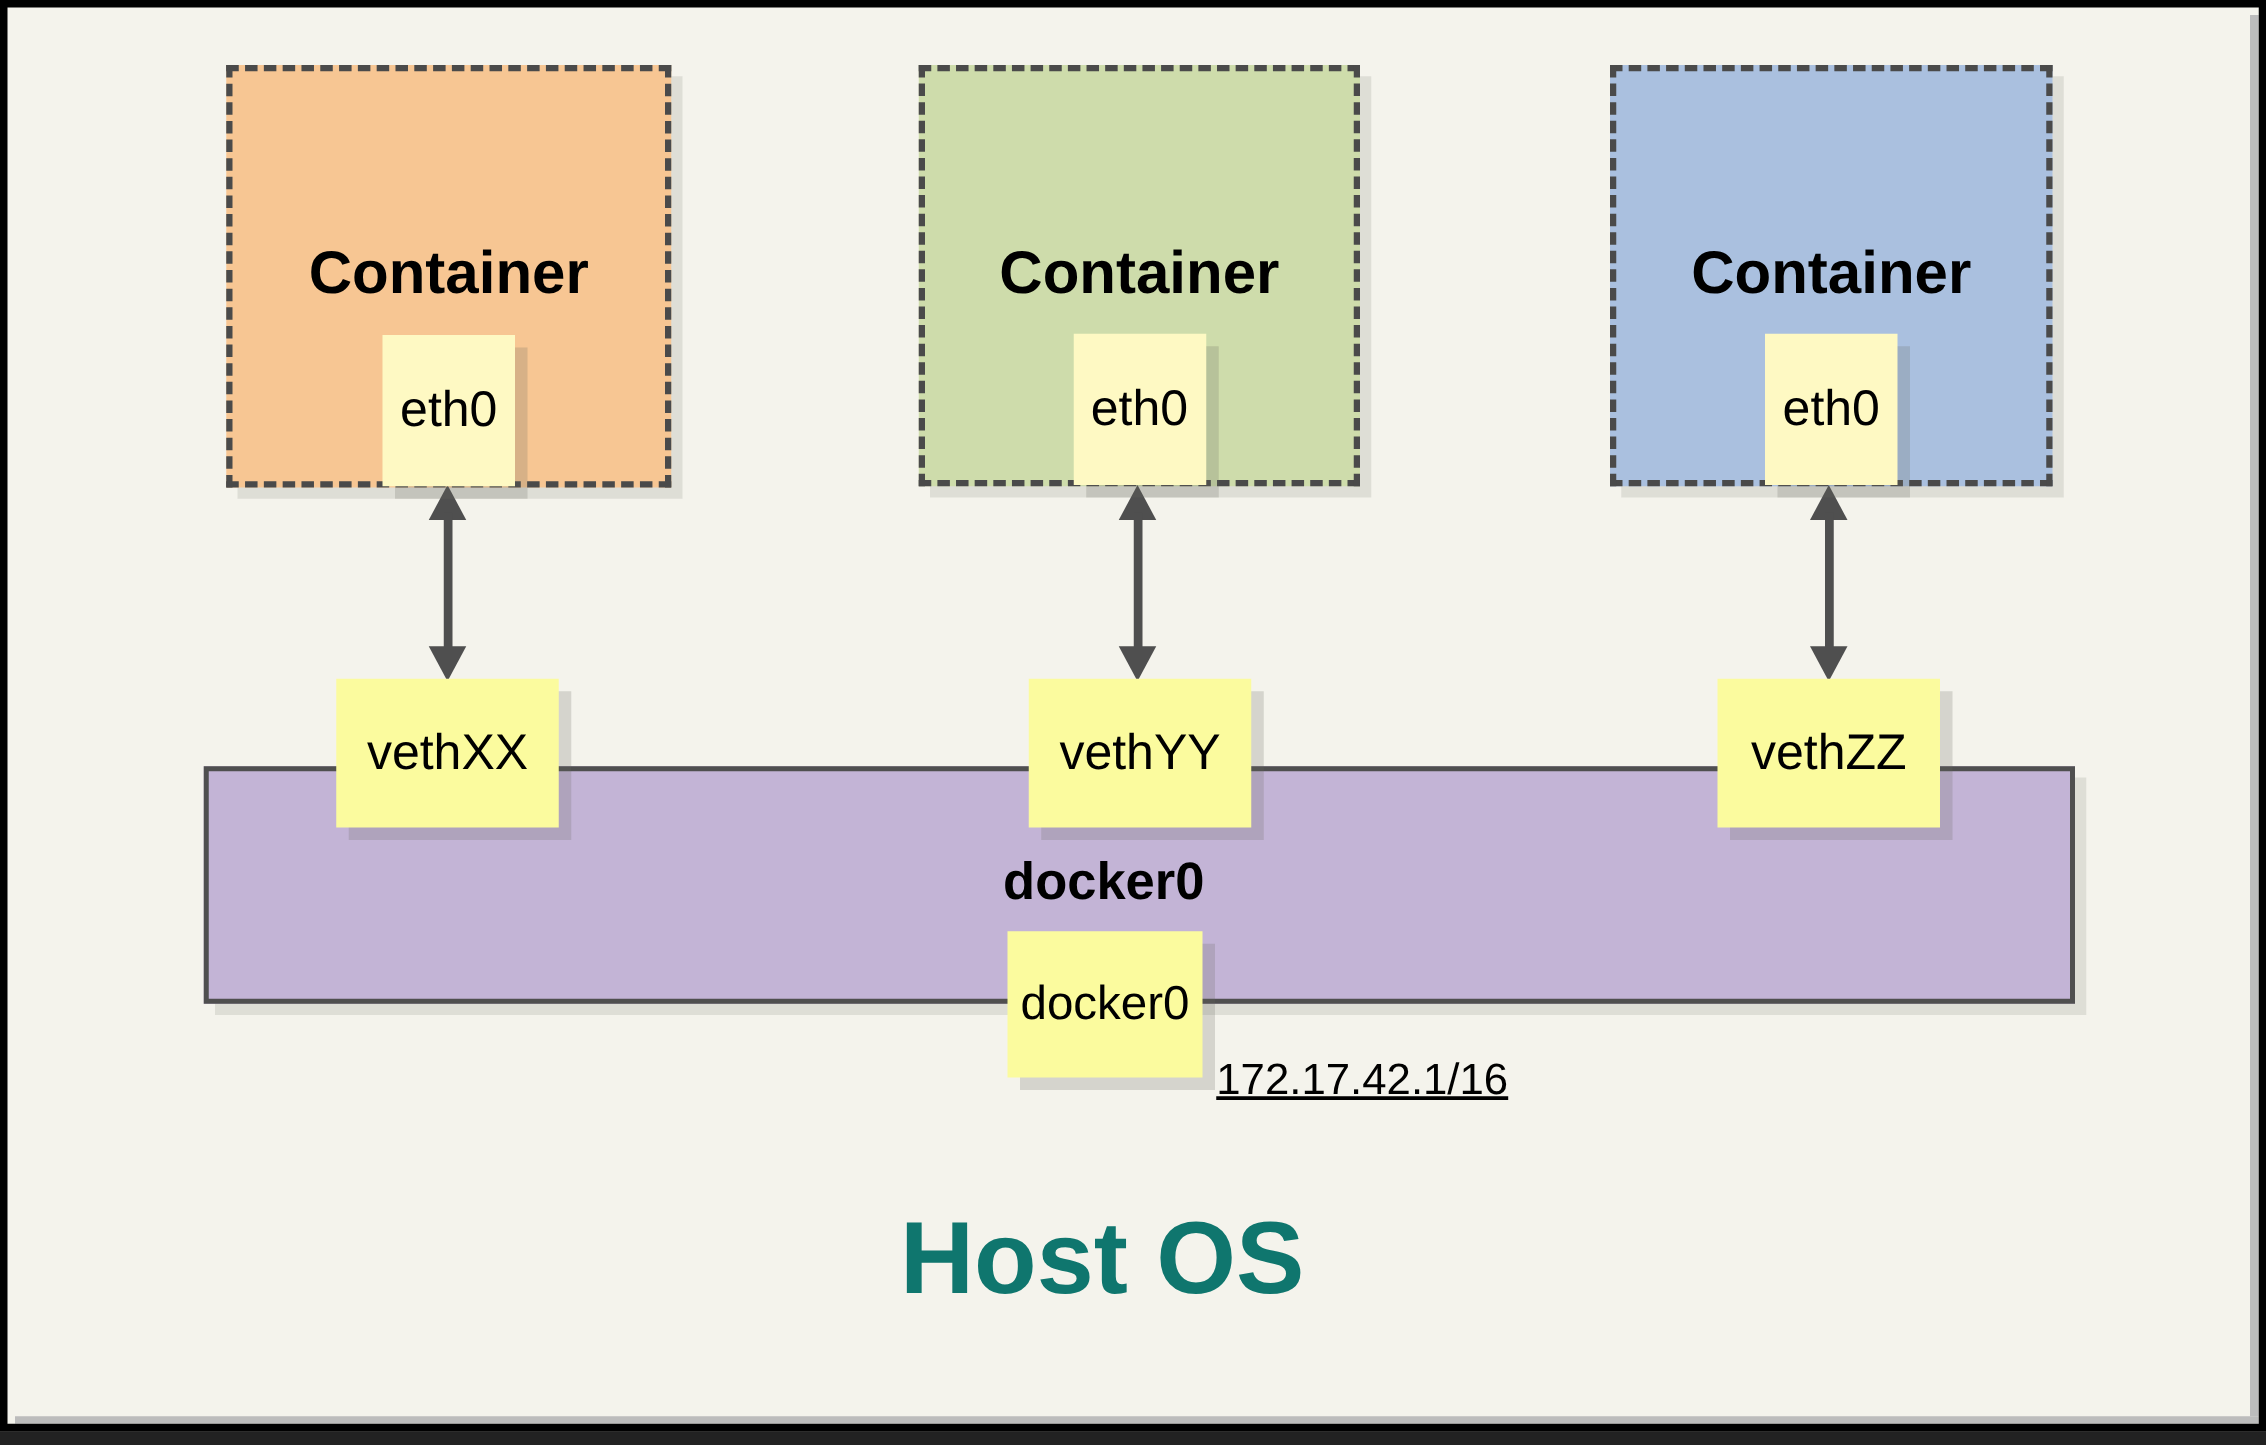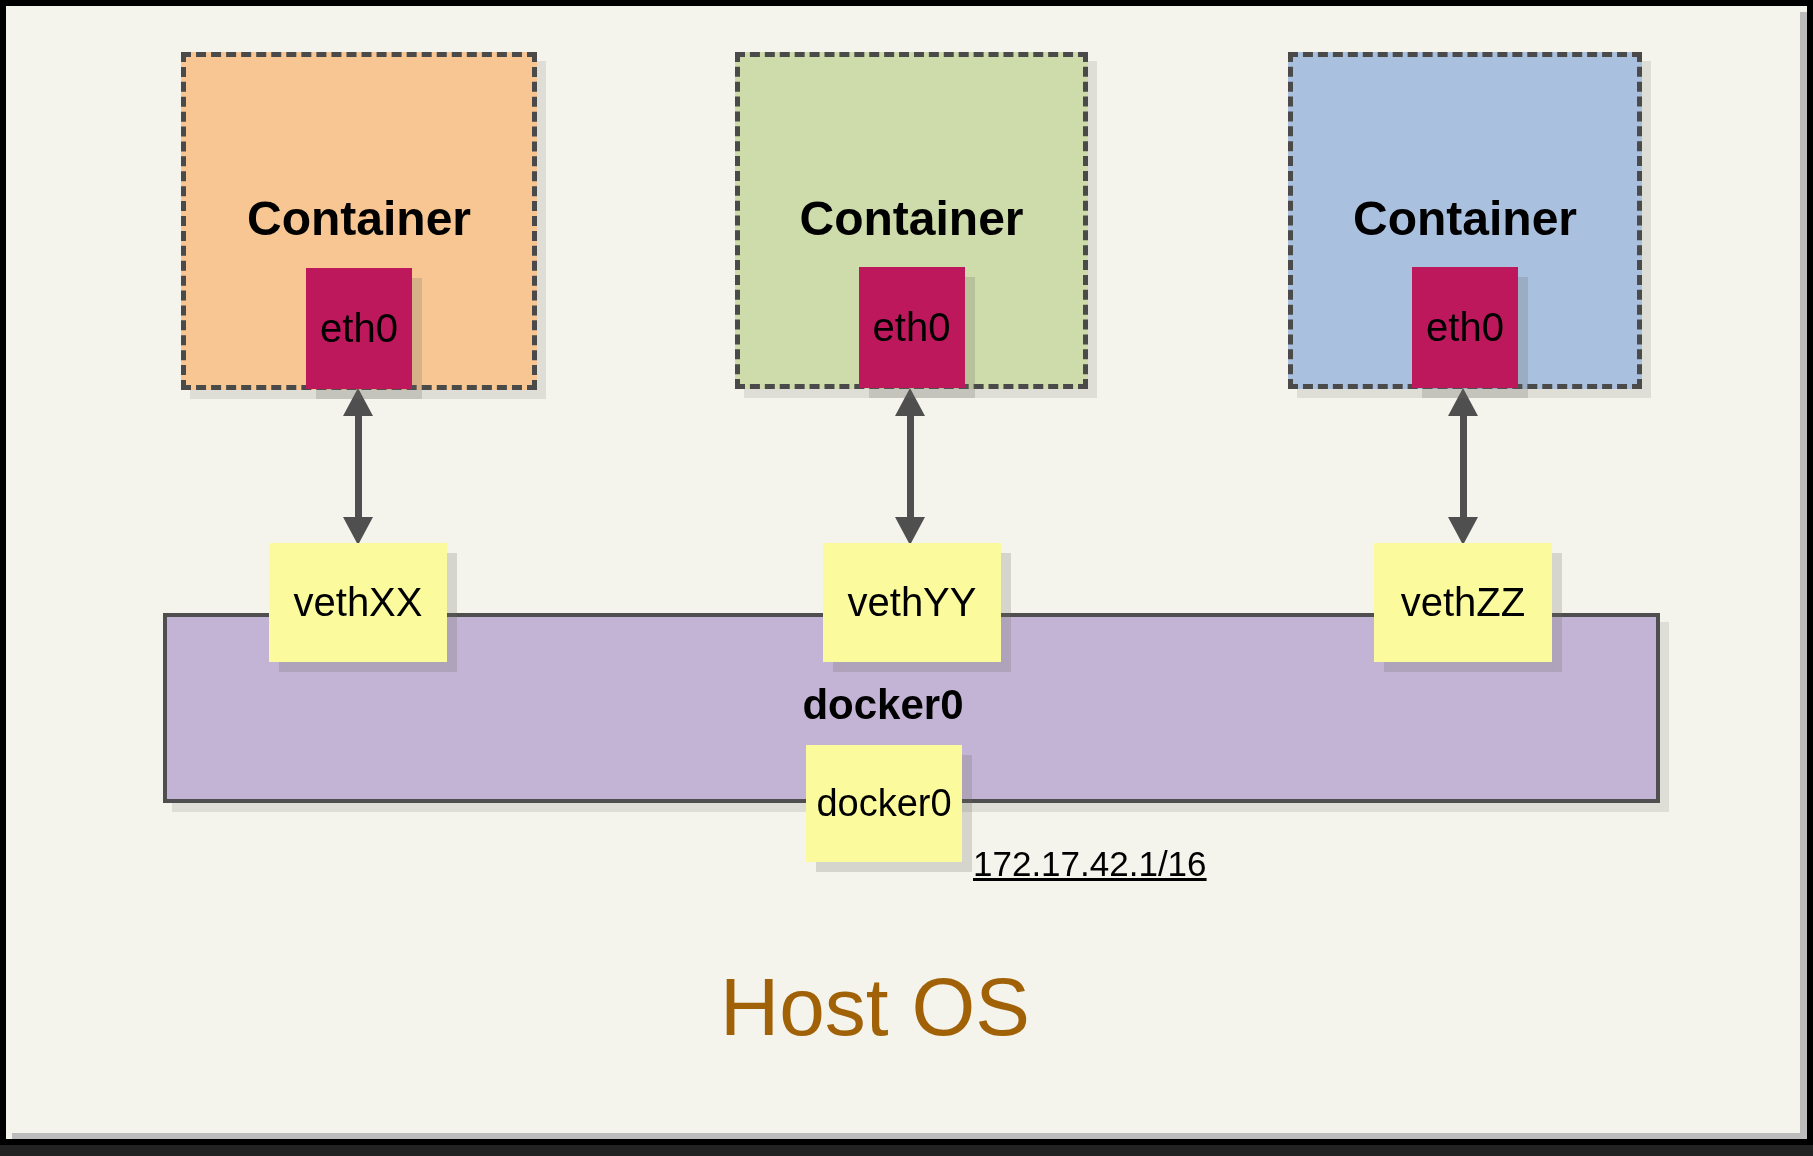--- a/index.html
+++ b/index.html
@@ -34,21 +34,21 @@
   .note {
     position:absolute;
     background:#fbfb9e;
     box-shadow:10px 10px 0 rgba(105,105,95,0.22);
     display:flex; align-items:center; justify-content:center;
     font-size:40px; color:#000; z-index:5;
   }
   .eth {
     position:absolute; left:50%; transform:translateX(-50%);
     bottom:-4px; width:106px; height:121px;
-    background:#be185d;
+    background:#fef9c3;
     box-shadow:10px 10px 0 rgba(105,105,95,0.22);
     display:flex; align-items:center; justify-content:center;
     font-size:40px; color:#000; z-index:5;
   }
   .veth { width:178px; height:119px; top:543px; }
   .veth.xx { left:269px; }
   .veth.yy { left:823px; }
   .veth.zz { left:1374px; }
   .dockerif { left:806px; top:745px; width:156px; height:117px; font-size:38px; }
 
@@ -74,21 +74,21 @@
     position:absolute; left:778px; top:684px; width:210px;
     text-align:center; font-size:42px; font-weight:bold; color:#000;
     line-height:1; z-index:4;
   }
   .ip-label {
     position:absolute; left:973px; top:846px;
     font-size:35px; color:#000; line-height:1; white-space:nowrap; z-index:4;text-decoration:underline;
   }
   .host-label {
     position:absolute; left:720px; top:966px;
-    font-size:82px; color:#a16207; line-height:1; white-space:nowrap;
+    font-size:82px; color:#0f766e; line-height:1; white-space:nowrap;font-weight:bold;
   }
 </style>
 </head>
 <body>
 
 <div class="canvas">
 
   <div class="cbox orange">
     <div class="title">Container</div>
     <div class="eth">eth0</div>

